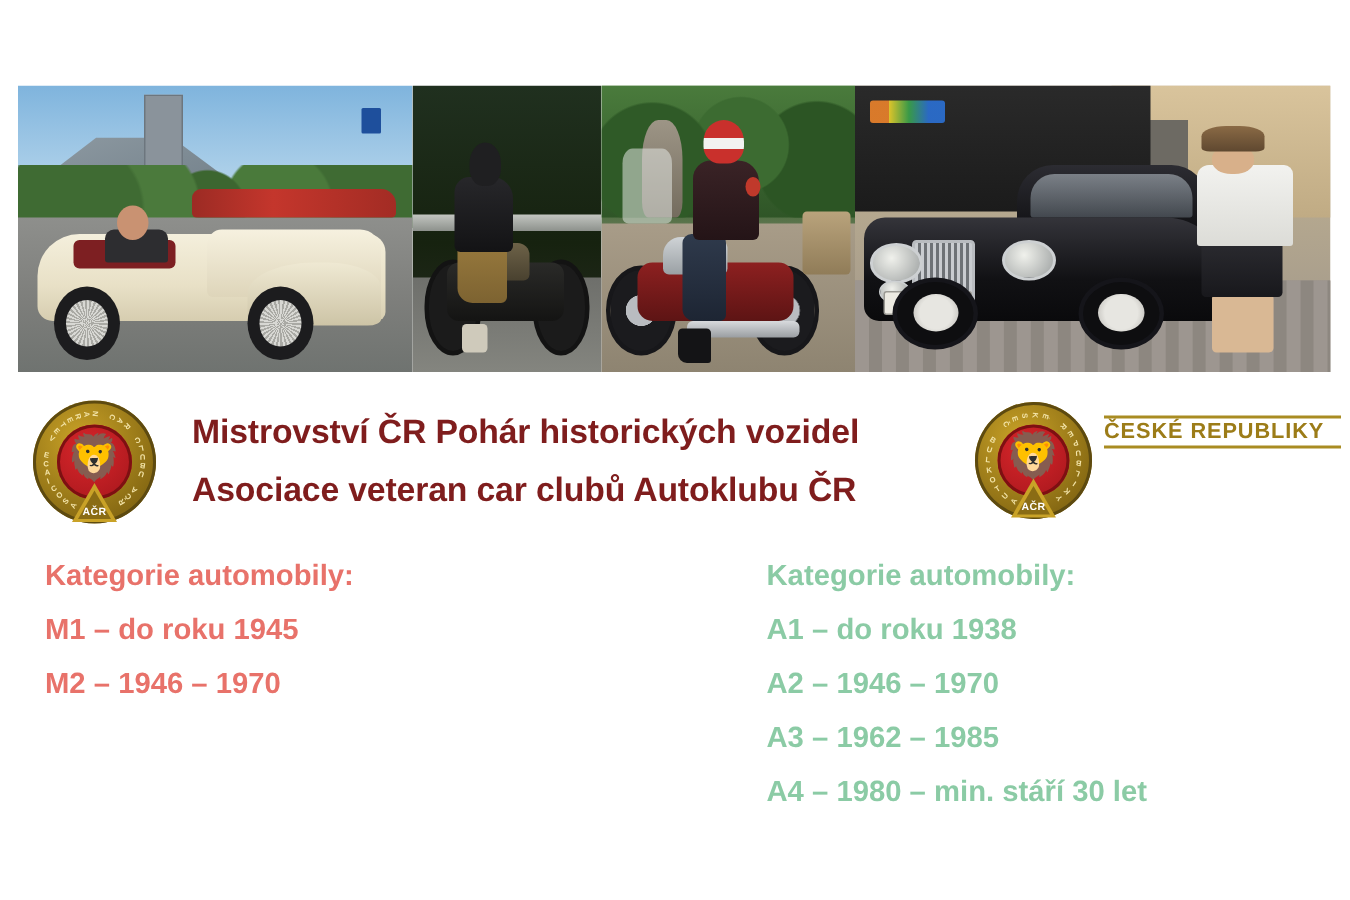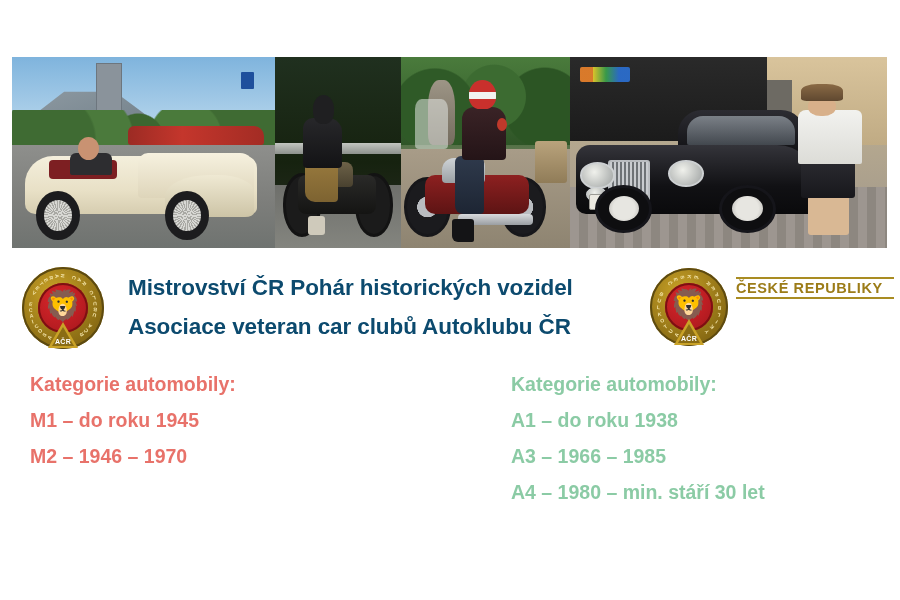--- a/index.html
+++ b/index.html
@@ -382,21 +382,21 @@
     font-size: 7px; font-weight: 700; color: #fff;
     letter-spacing: .3px;
   }
 
   .title-text {
     position: absolute;
     left: 128px; top: 6px;
     width: 510px;
   }
   .title-text .line {
-    color: #0c4a6e;
+    color: #7f1d1d;
     font-size: 22.5px;
     font-weight: 700;
     line-height: 39px;
     letter-spacing: -0.1px;
     white-space: nowrap;
   }
 
   
   .ak-logo {
     position: absolute;
@@ -618,15 +618,16 @@
 
 <div class="cat-col moto">
   <div class="row">Kategorie automobily:</div>
   <div class="row">M1 – do roku 1945</div>
   <div class="row">M2 – 1946 – 1970</div>
 </div>
 
 <div class="cat-col auto">
   <div class="row">Kategorie automobily:</div>
   <div class="row">A1 – do roku 1938</div>
-  <div class="row">A3 – 1966 – 1985</div>
+  <div class="row">A2 – 1946 – 1970</div>
+  <div class="row">A3 – 1962 – 1985</div>
   <div class="row">A4 – 1980 – min. stáří 30 let</div>
 </div>
 
 </body></html>

